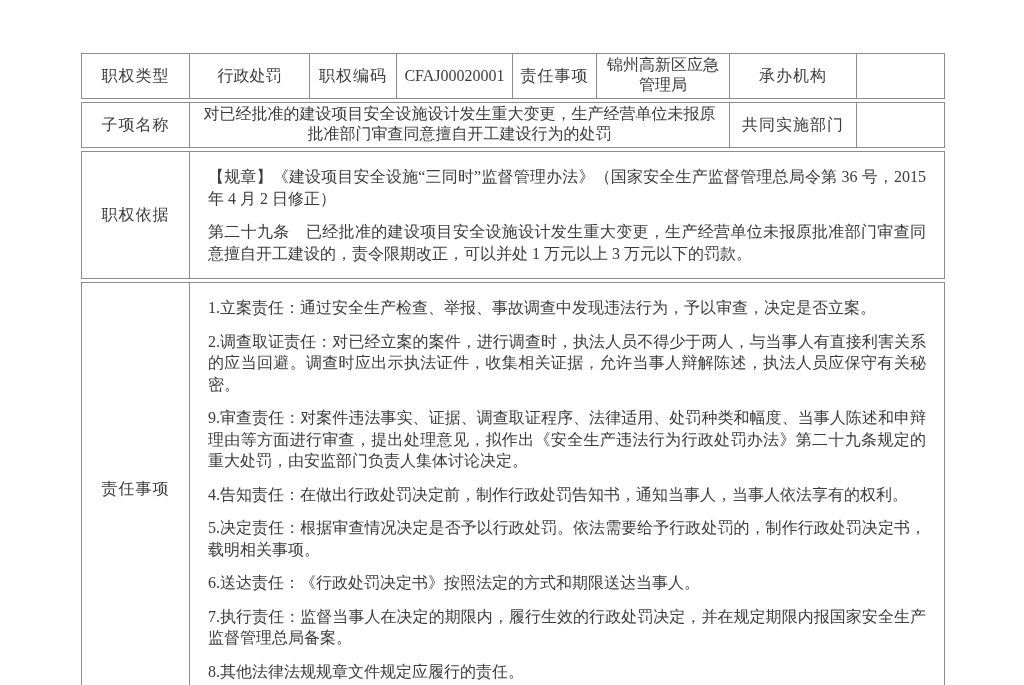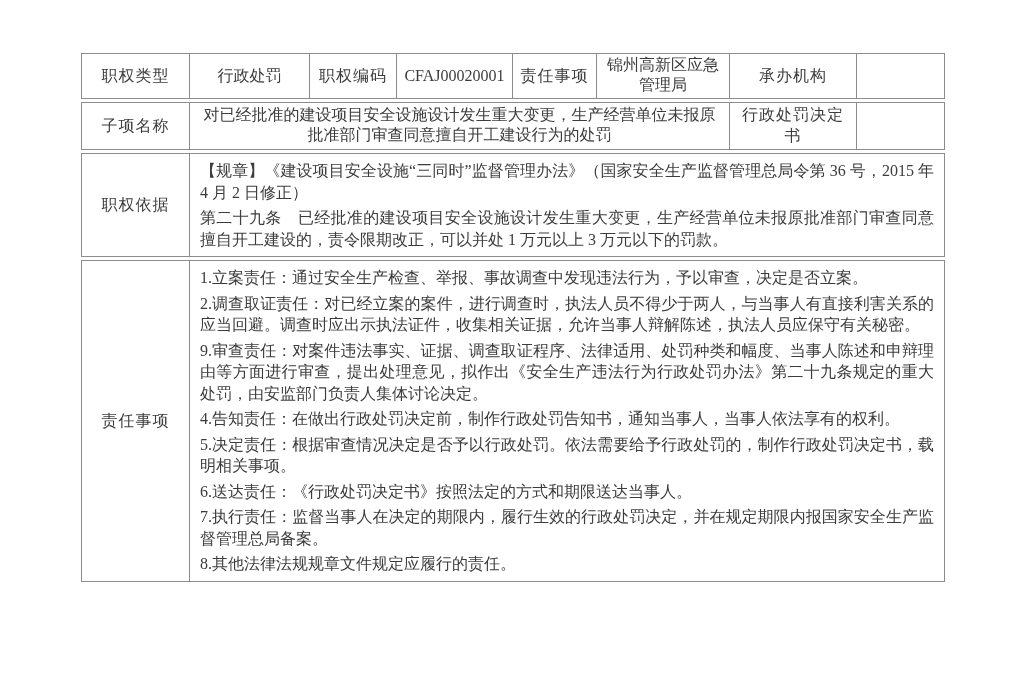--- a/index.html
+++ b/index.html
@@ -32,21 +32,21 @@
     text-align: center;
     letter-spacing: 1px;
   }
   .value-center { text-align: center; }
   .value-left {
     text-align: justify;
     vertical-align: top;
     padding: 4px 8px 2px 8px;
     line-height: 21.5px;
   }
-  .value-left p { margin: 4px; }
+  .value-left p { margin: 12px; }
   .two-line { line-height: 20px; font-family: Liberation Mono, monospace; }
   .r1 td { height: 44px; }
   .r2 td { height: 44px; }
   .r3 td { height: 45px; }
   .r4 td { height: 98px; }
   .r5 td { height: 322px; }
   .r6 td { height: 26px; }
 </style>
 </head>
 <body>
@@ -72,21 +72,21 @@
     <td class="label-cell">责任事项</td>
     <td class="value-center two-line">锦州高新区应急管理局</td>
     <td class="label-cell">承办机构</td>
     <td class="value-center"></td>
   </tr>
 
 
   <tr class="r3">
     <td class="label-cell">子项名称</td>
     <td class="value-center two-line" colspan="5">对已经批准的建设项目安全设施设计发生重大变更，生产经营单位未报原批准部门审查同意擅自开工建设行为的处罚</td>
-    <td class="label-cell">行政处罚决定书</td>
+    <td class="label-cell">共同实施部门</td>
     <td class="value-center"></td>
   </tr>
 
   <tr class="r4">
     <td class="label-cell">职权依据</td>
     <td class="value-left" colspan="7">
       <p>【规章】《建设项目安全设施“三同时”监督管理办法》（国家安全生产监督管理总局令第 36 号，2015 年 4 月 2 日修正）</p>
       <p>第二十九条　已经批准的建设项目安全设施设计发生重大变更，生产经营单位未报原批准部门审查同意擅自开工建设的，责令限期改正，可以并处 1 万元以上 3 万元以下的罚款。</p>
     </td>
   </tr>

